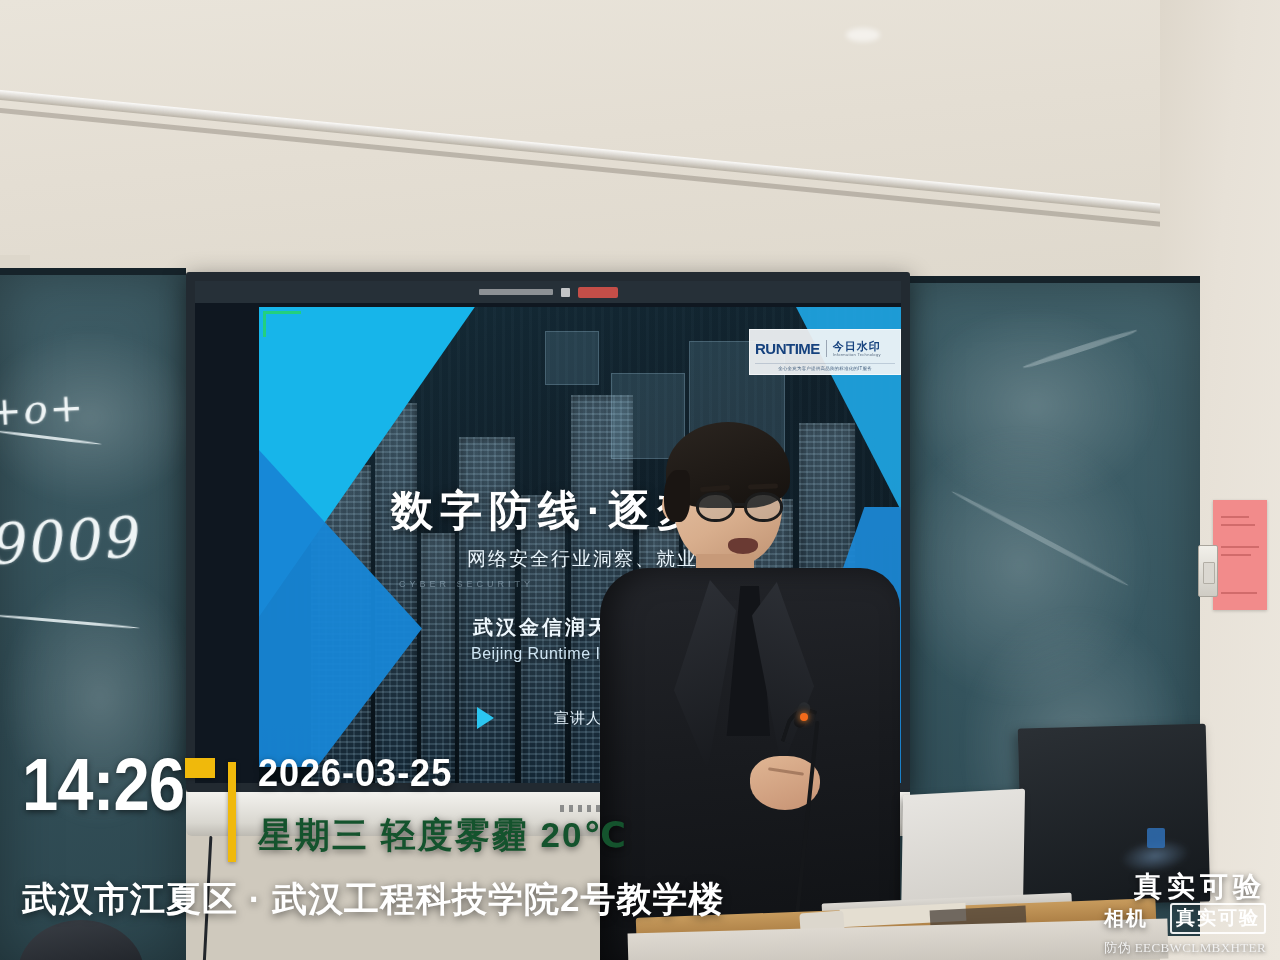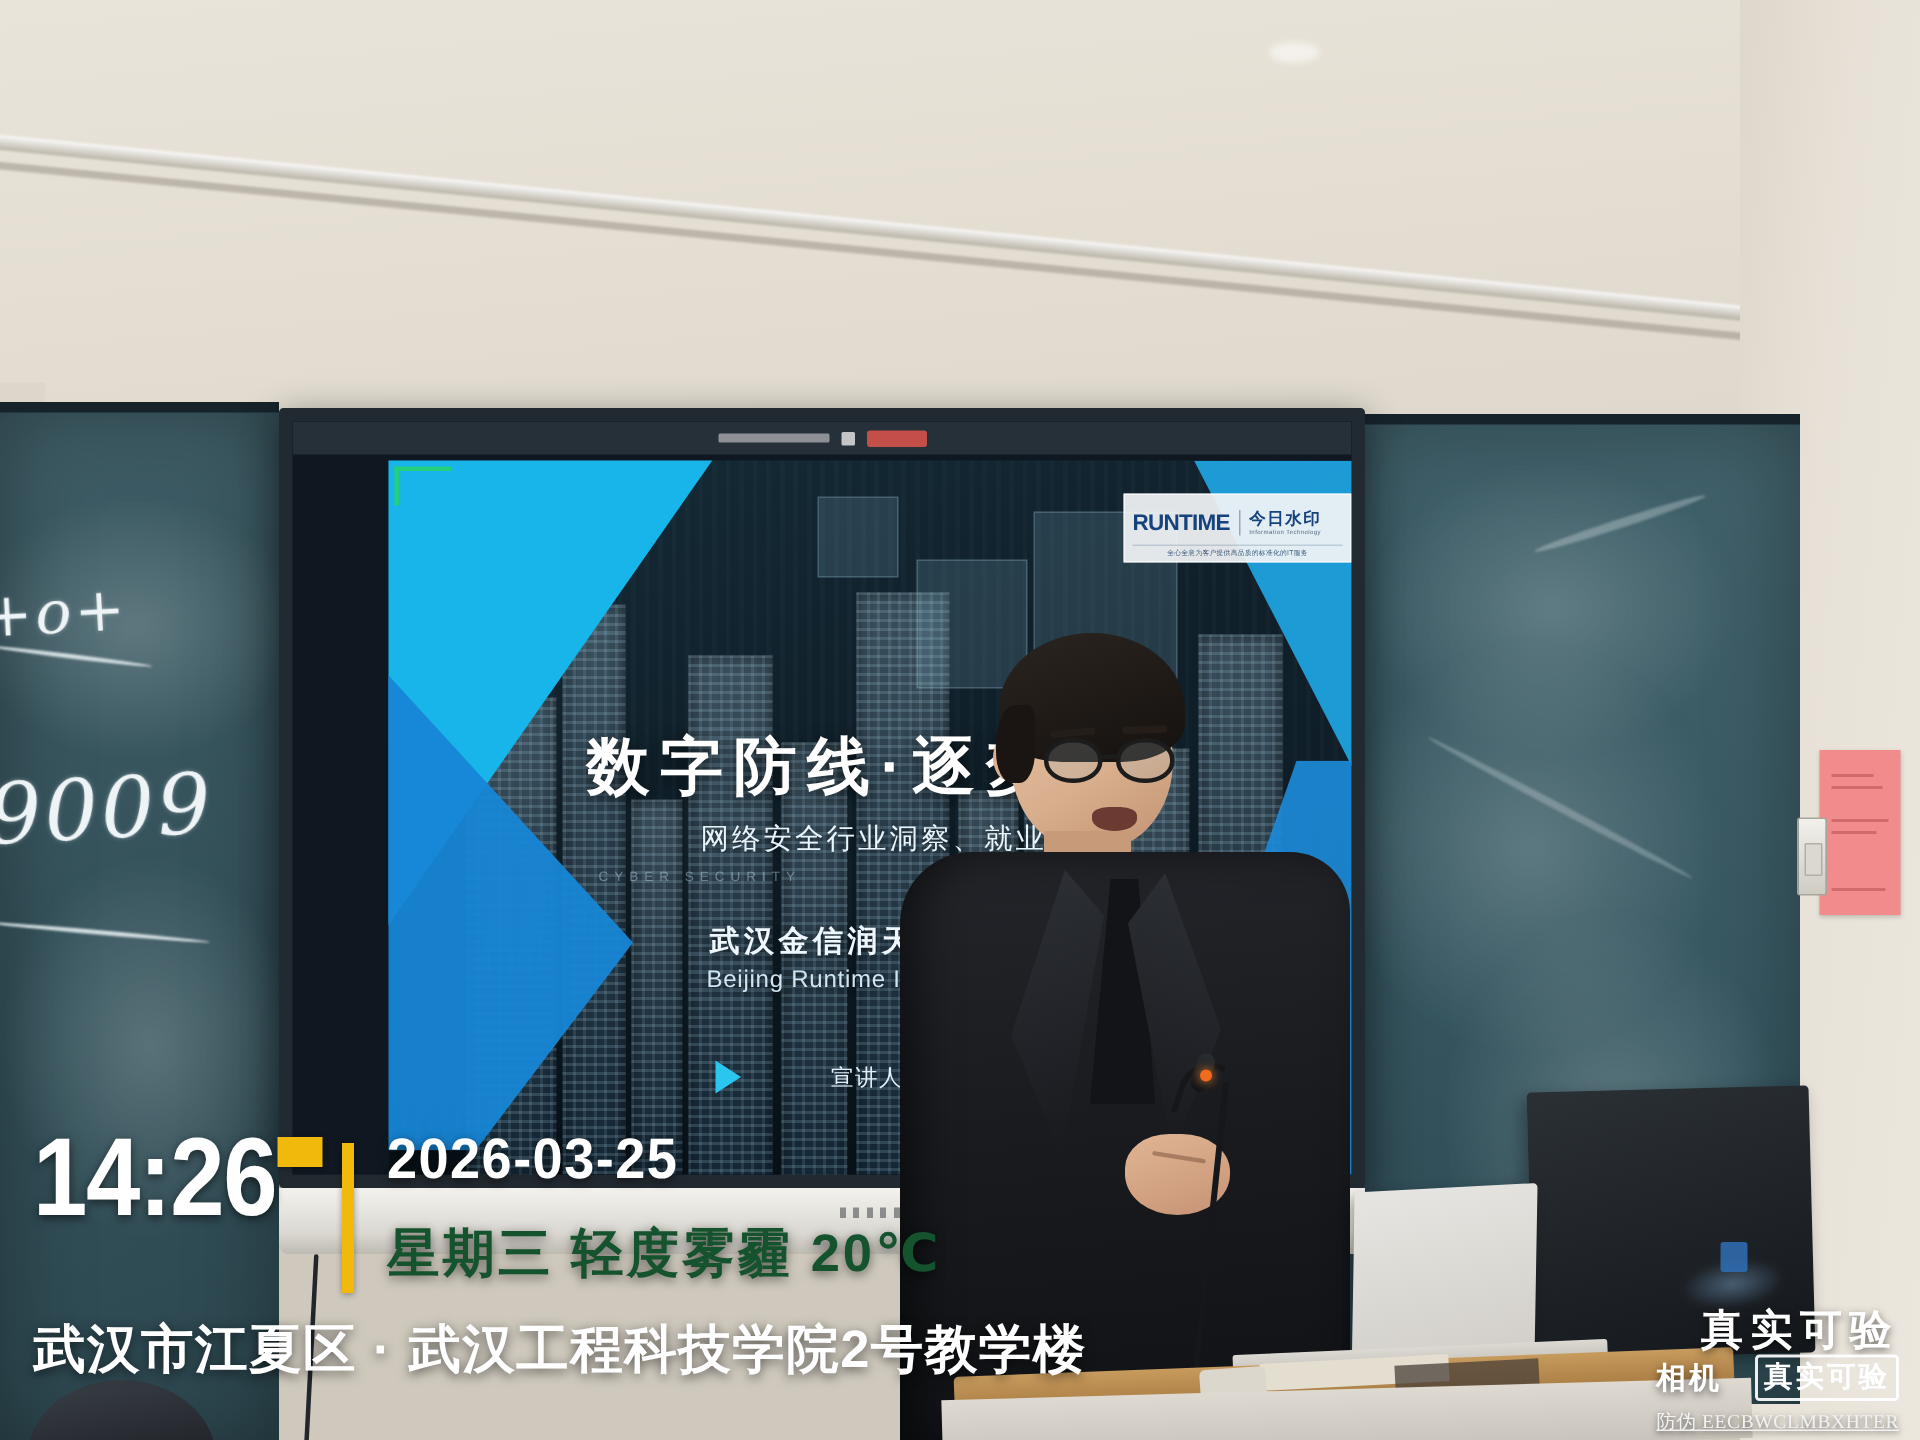--- a/index.html
+++ b/index.html
@@ -424,21 +424,20 @@
   }
   .wm-brand-3 {
     font-size:19px; font-weight:700; color:#ffffff; letter-spacing:2px;
     border:2px solid rgba(255,255,255,.92); border-radius:3px;
     padding:0 4px 1px;
   }
   .wm-code {
     font-size:13px; color:#f2f2f2; letter-spacing:.4px; margin-top:5px;
     text-shadow:0 1px 4px rgba(0,0,0,.6);
     font-family:"Liberation Serif",serif;
-    text-decoration:underline;
   }
 </style>
 </head>
 <body>
 
 <div id="photo">
 
   <div class="wall">
     <div class="wall-seam"></div>
     <div class="wall-seam s2"></div>

